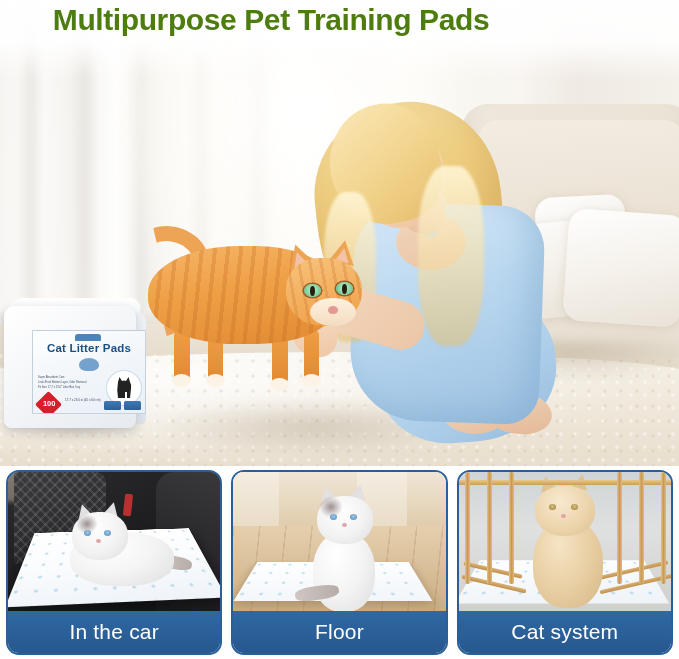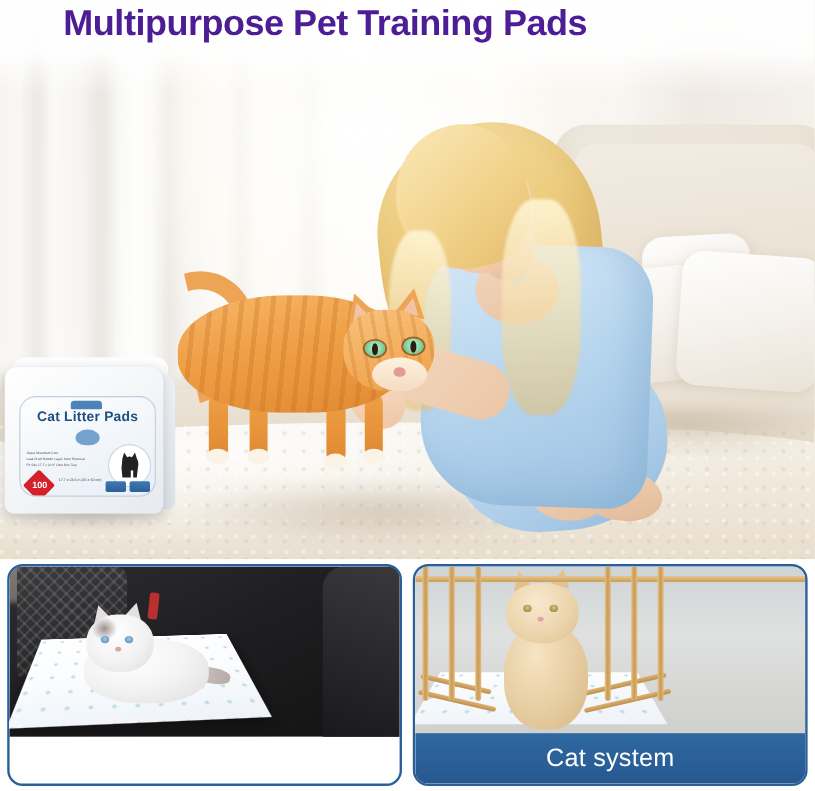--- a/index.html
+++ b/index.html
@@ -348,25 +348,25 @@
     transform: skewX(-8deg);
   }
   .pkg-side {
     position: absolute; left: 122px; top: 20px;
     width: 22px; height: 112px;
     background: linear-gradient(180deg, #eff2f6, #dce2e9);
     border-radius: 0 8px 8px 0;
     transform: skewY(10deg);
   }
   .pkg-label {
-    position: absolute; left: 14px; top: 38px;
+    position: absolute; left: 30px; top: 38px;
     width: 112px; height: 82px;
     background: linear-gradient(160deg, #fdfefe 0%, #f2f6fa 50%, #e8eff6 100%);
     border: 0.8px solid rgba(150,170,190,0.5);
-    border-radius: 14px;
+    border-radius: 1px;
     overflow: hidden;
   }
   .pkg-brand {
     position: absolute; left: 42px; top: 3px;
     width: 26px; height: 7px;
     background: #2e6fae; border-radius: 3px 3px 1px 1px;
     opacity: 0.85;
   }
   .pkg-title {
     position: absolute; left: 0; top: 11px; width: 112px;
@@ -436,21 +436,21 @@
     position: absolute; left: 0; top: 0; width: 679px; height: 78px;
     background: linear-gradient(180deg, rgba(255,255,255,0.96) 0%, rgba(255,255,255,0.90) 55%, rgba(255,255,255,0.0) 100%);
     z-index: 6;
     pointer-events: none;
   }
   .main-title {
     position: absolute; left: 0; top: 3px; width: 542px;
     text-align: center;
     font-size: 30px;
     font-weight: bold;
-    color: #4c1d95;
+    color: #4d7c0f;
     letter-spacing: -0.4px;
     font-family: "Liberation Sans", sans-serif;
     z-index: 7;
   }
   .sub-title {
     position: absolute; left: 0; top: 44px; width: 679px;
     text-align: center;
     font-size: 19px;
     color: #3b3b3b;
     font-family: "Liberation Sans", sans-serif;
@@ -773,22 +773,46 @@
           <div class="mc-body" style="left:10px; top:26px; width:104px; height:54px;"></div>
           <div class="mc-ear" style="left:16px; top:-2px; transform:rotate(-16deg);"></div>
           <div class="mc-ear" style="left:44px; top:-4px; transform:rotate(14deg);"></div>
           <div class="mc-head" style="left:12px; top:6px; width:56px; height:48px;"></div>
           <div class="mc-mask" style="left:16px; top:8px; width:22px; height:20px;"></div>
           <div class="mc-eye" style="left:24px; top:24px;"></div>
           <div class="mc-eye" style="left:44px; top:24px;"></div>
           <div class="mc-nose" style="left:36px; top:33px;"></div>
         </div>
       </div>
+      <div class="panel-caption">In the car</div>
     </div>
 
+    <div class="panel">
+      <div class="panel-photo">
+        <div class="floor-scene"></div>
+        <div class="floor-curtain" style="left:0; width:46px;"></div>
+        <div class="floor-curtain" style="left:124px; width:50px;"></div>
+        <div class="floor-planks"></div>
+        <div class="pad-floor">
+          <div class="pad-dots"></div>
+        </div>
+        <div class="mini-cat" style="left:66px; top:18px; width:96px; height:122px;">
+          <div class="mc-body" style="left:14px; top:42px; width:62px; height:80px;"></div>
+          <div class="mc-tail" style="left:-4px; top:96px; width:44px; height:14px; transform:rotate(-8deg);"></div>
+          <div class="mc-ear" style="left:20px; top:-4px; transform:rotate(-14deg);"></div>
+          <div class="mc-ear" style="left:52px; top:-6px; transform:rotate(12deg);"></div>
+          <div class="mc-head" style="left:18px; top:6px; width:56px; height:48px;"></div>
+          <div class="mc-mask" style="left:20px; top:6px; width:24px; height:22px;"></div>
+          <div class="mc-eye" style="left:31px; top:24px;"></div>
+          <div class="mc-eye" style="left:51px; top:24px;"></div>
+          <div class="mc-nose" style="left:43px; top:33px;"></div>
+        </div>
+      </div>
+      <div class="panel-caption">Floor</div>
+    </div>
 
     <div class="panel">
       <div class="panel-photo">
         <div class="carrier-scene"></div>
         <div class="carrier-floorpad">
           <div class="pad-dots"></div>
         </div>
         <div class="cage-floor-bar" style="left:4px;  top:96px; width:60px; transform:rotate(13deg);"></div>
         <div class="cage-floor-bar" style="left:2px;  top:110px; width:66px; transform:rotate(13deg);"></div>
         <div class="cage-floor-bar" style="left:140px; top:96px; width:70px; transform:rotate(-13deg);"></div>

